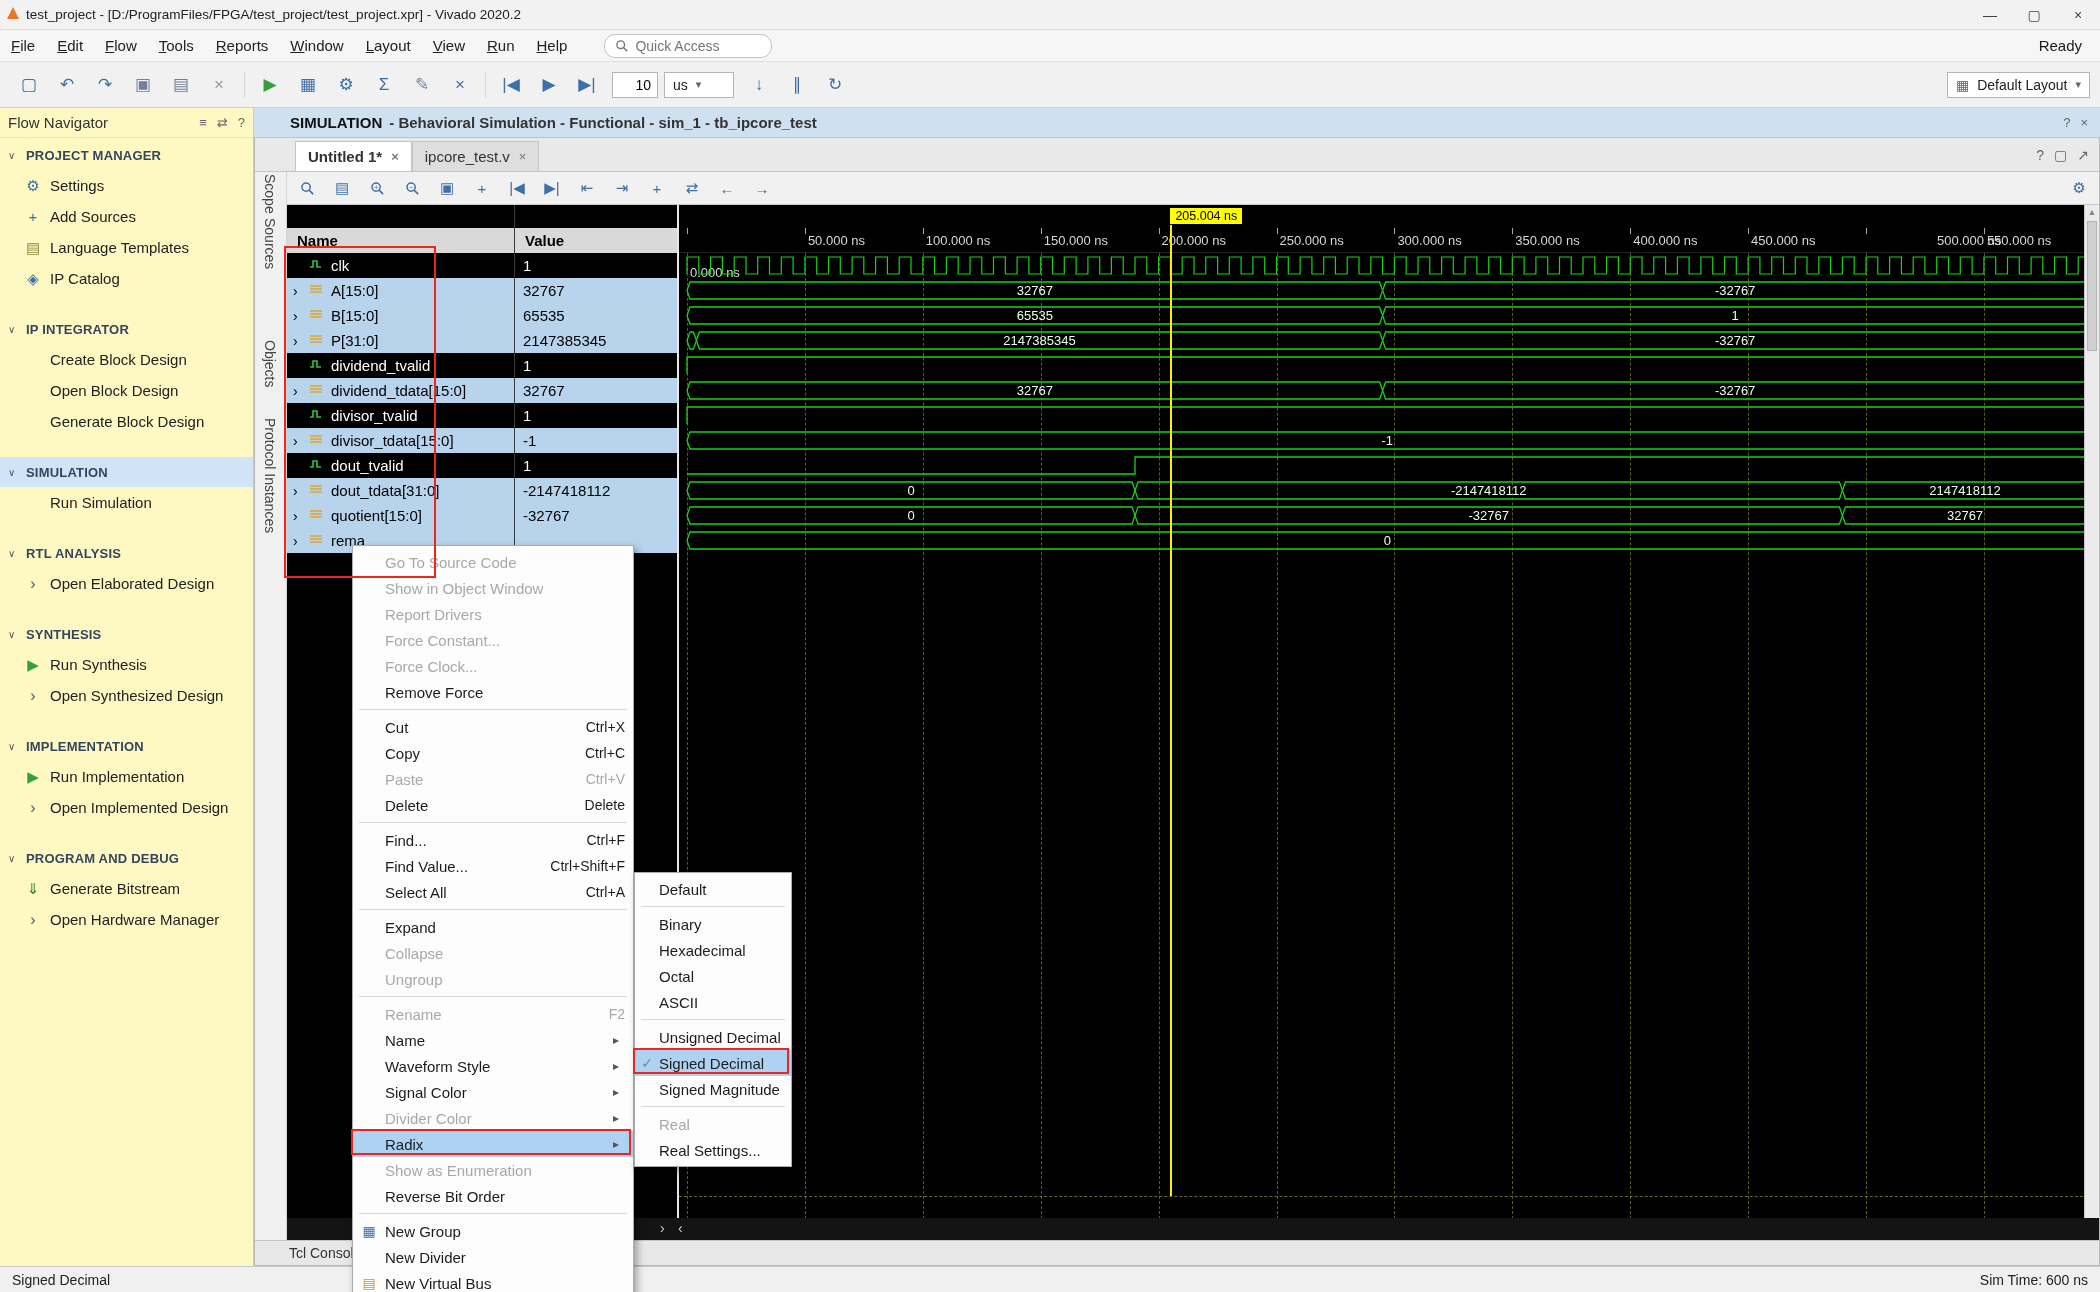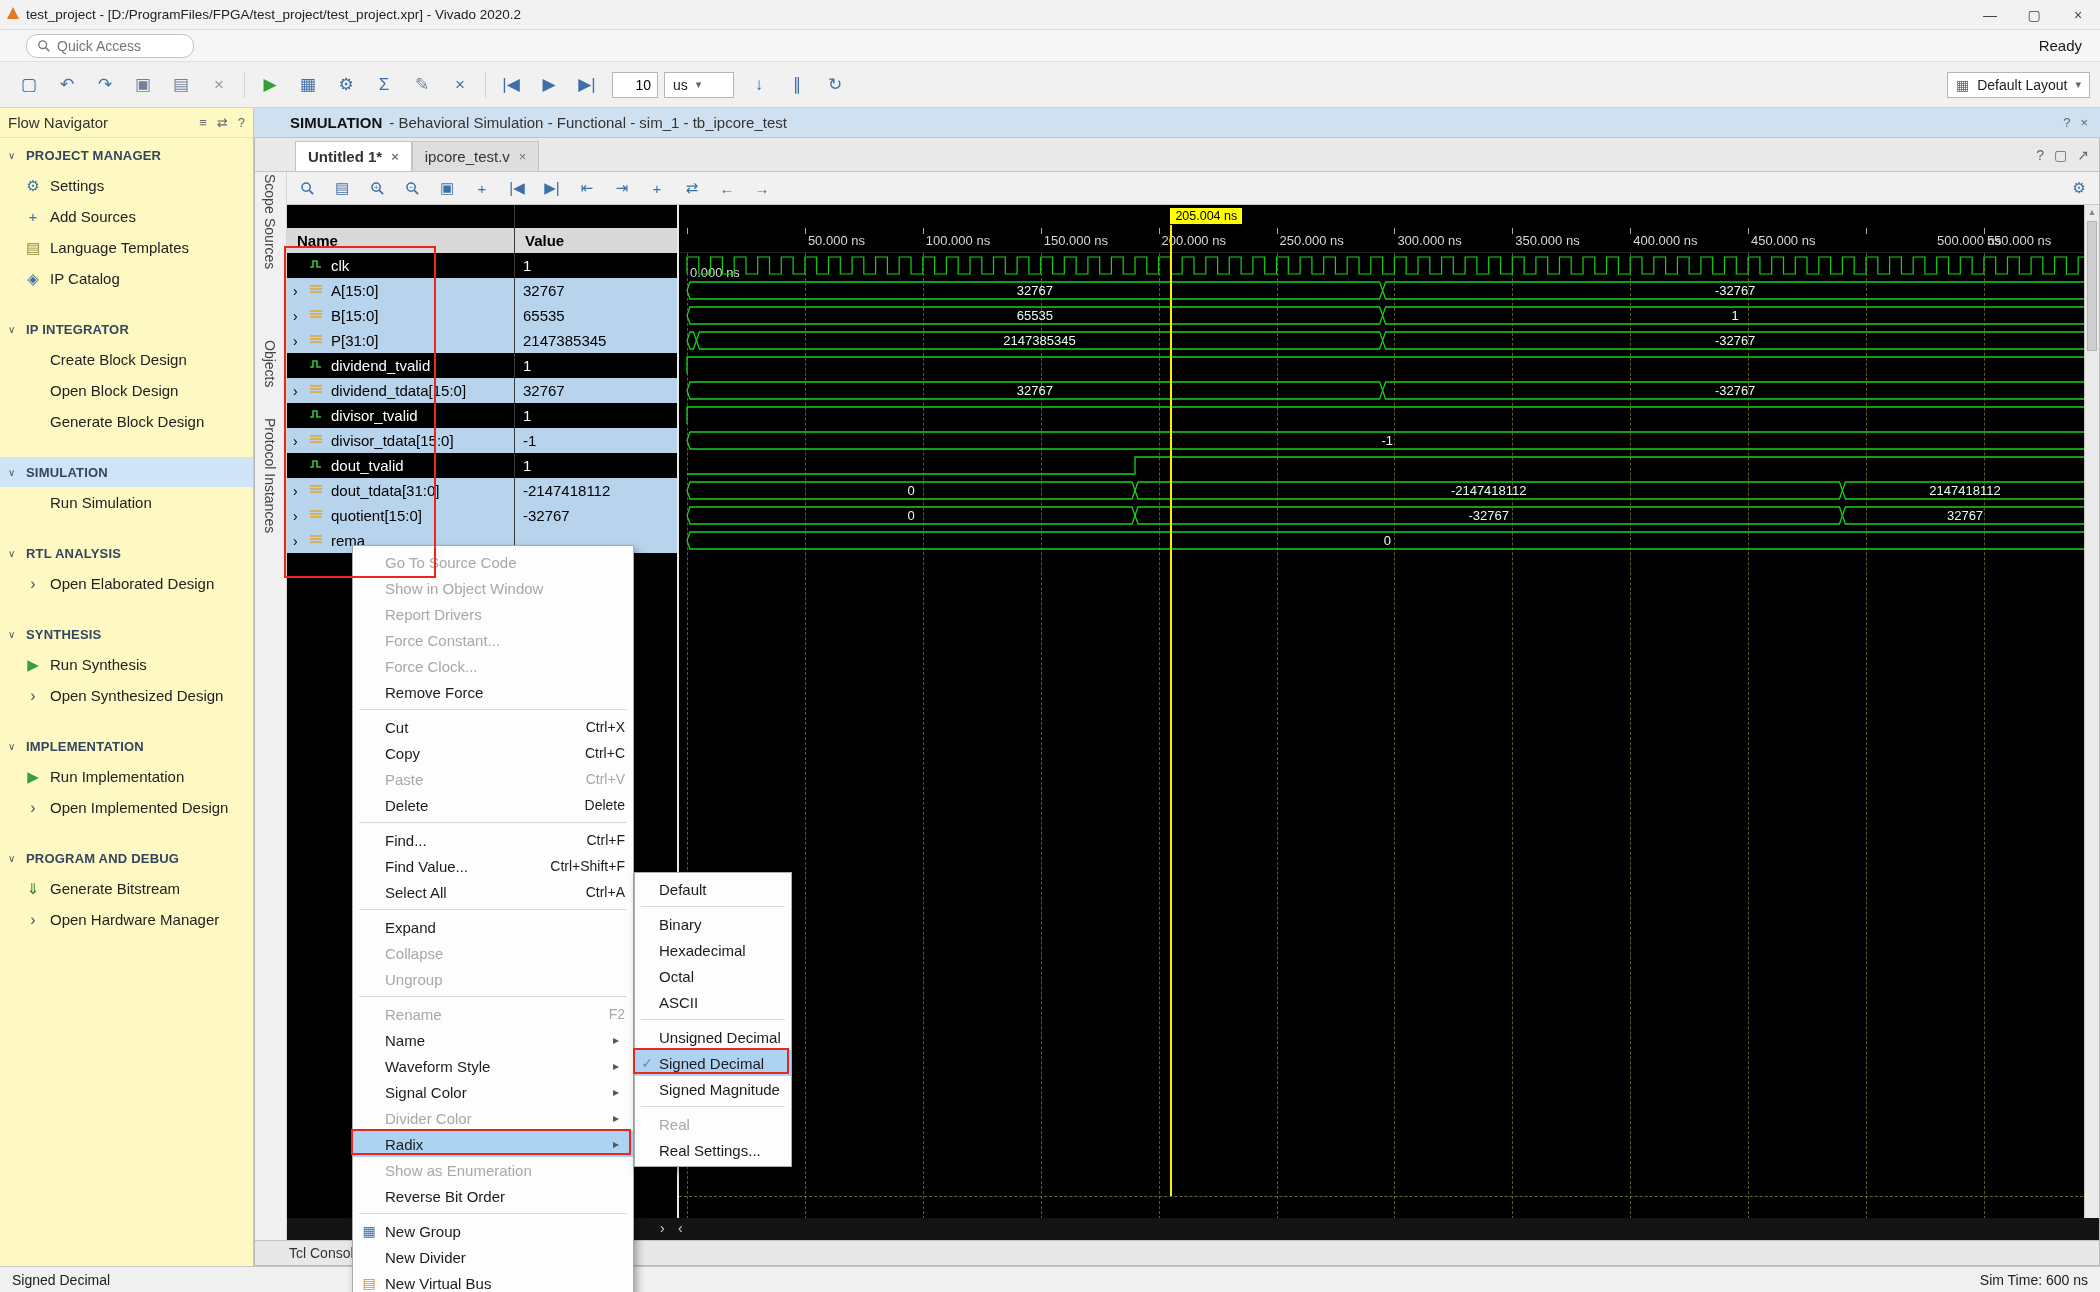--- a/index.html
+++ b/index.html
@@ -50,21 +50,21 @@
   .fn-sec-chev{font-size:10px;color:#555;width:12px;}
   .fn-sec-label{font-size:13px;font-weight:bold;color:#33465e;letter-spacing:.2px;}
   .fn-item{height:31px;display:flex;align-items:center;padding-left:24px;gap:8px;font-size:15px;color:#222;}
   .fn-item .icon{width:18px;font-size:15px;}
   .fn-chev{width:18px;color:#555;font-size:16px;text-align:center;}
 
   
   .rightpane{flex:1;display:flex;flex-direction:column;min-width:0;}
   .banner{height:30px;background:#cfe1f1;display:flex;align-items:center;padding-left:36px;border-bottom:1px solid #aec7dd;}
   .banner b{font-size:15px;color:#111;}
-  .banner .sub{font-size:15px;color:#333;margin-left:7px;flex:1;}
+  .banner .sub{font-size:15px;color:#333;margin-left:7px;flex:1;font-weight:bold;}
   .banner .fn-hicons{margin-right:12px;}
 
   .wavewin{flex:1;display:flex;flex-direction:column;min-height:0;border:1px solid #b9b9b9;border-top:none;}
   .tabbar{height:34px;background:#e9e9e9;display:flex;align-items:flex-end;padding-left:40px;border-bottom:1px solid #c5c5c5;}
   .wtab{height:30px;display:flex;align-items:center;gap:9px;padding:0 12px;font-size:15px;color:#333;border:1px solid #c5c5c5;border-bottom:none;background:#dedede;}
   .wtab.active{background:#fff;font-weight:bold;}
   .wtab .x{color:#777;font-size:13px;}
   .tabbar .spacer{flex:1;}
   .tabbar .fn-hicons{margin:0 10px 8px 0;font-size:14px;}
 
@@ -145,20 +145,21 @@
       </svg>
   </span>
   <span class="ttl">test_project - [D:/ProgramFiles/FPGA/test_project/test_project.xpr] - Vivado 2020.2</span>
   <span class="spacer"></span>
   <span class="winbtn">—</span>
   <span class="winbtn">▢</span>
   <span class="winbtn">×</span>
 </div>
 
 <div class="menubar">
+  <span id="menu-items"><span class="menu-item">File</span><span class="menu-item">Edit</span><span class="menu-item">Flow</span><span class="menu-item">Tools</span><span class="menu-item">Reports</span><span class="menu-item">Window</span><span class="menu-item">Layout</span><span class="menu-item">View</span><span class="menu-item">Run</span><span class="menu-item">Help</span></span>
   <span class="quick-access">
     <span class="icon">
       <svg width="14" height="14" viewBox="0 0 16 16">
           <circle cx="6.5" cy="6.5" r="4.4" fill="none" stroke="#777" stroke-width="1.6"></circle>
           <line x1="10" y1="10" x2="14" y2="14" stroke="#777" stroke-width="1.8"></line>
         </svg>
     </span>
     <input placeholder="Quick Access" style="">
   </span>
   <span class="spacer"></span>

